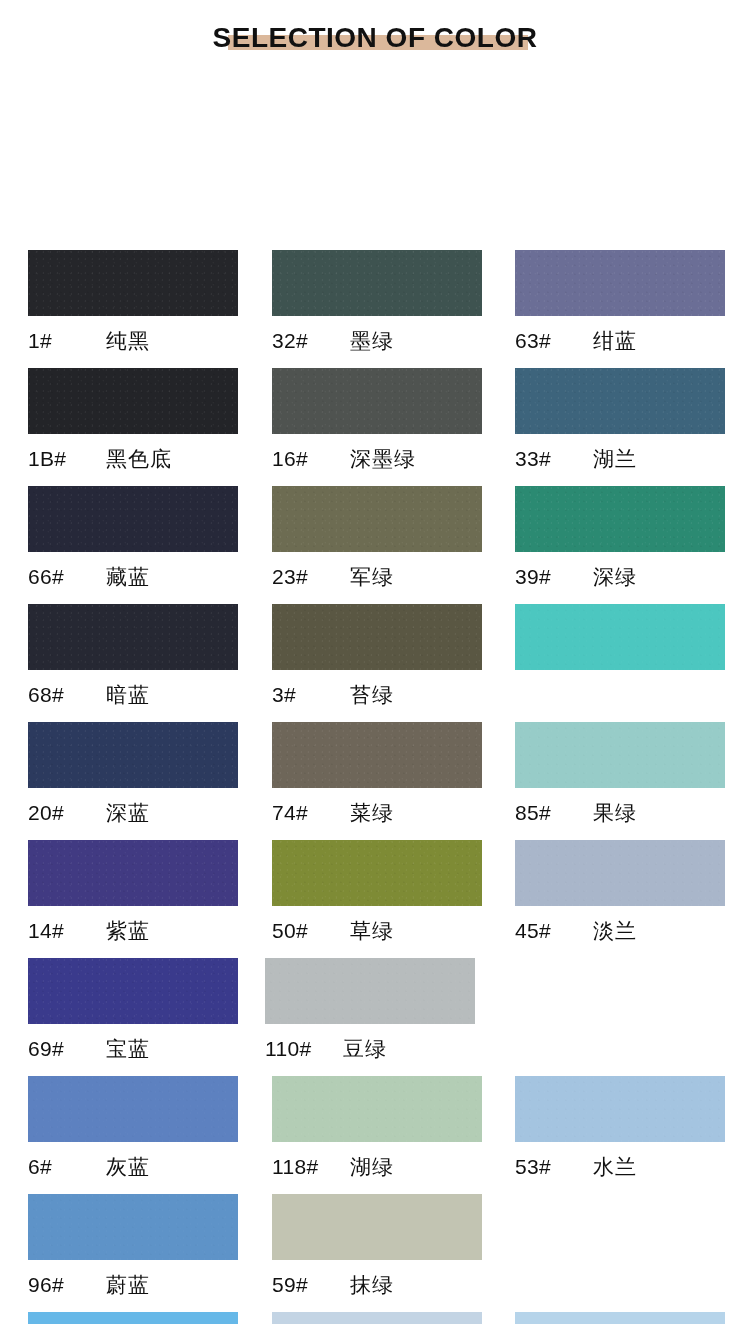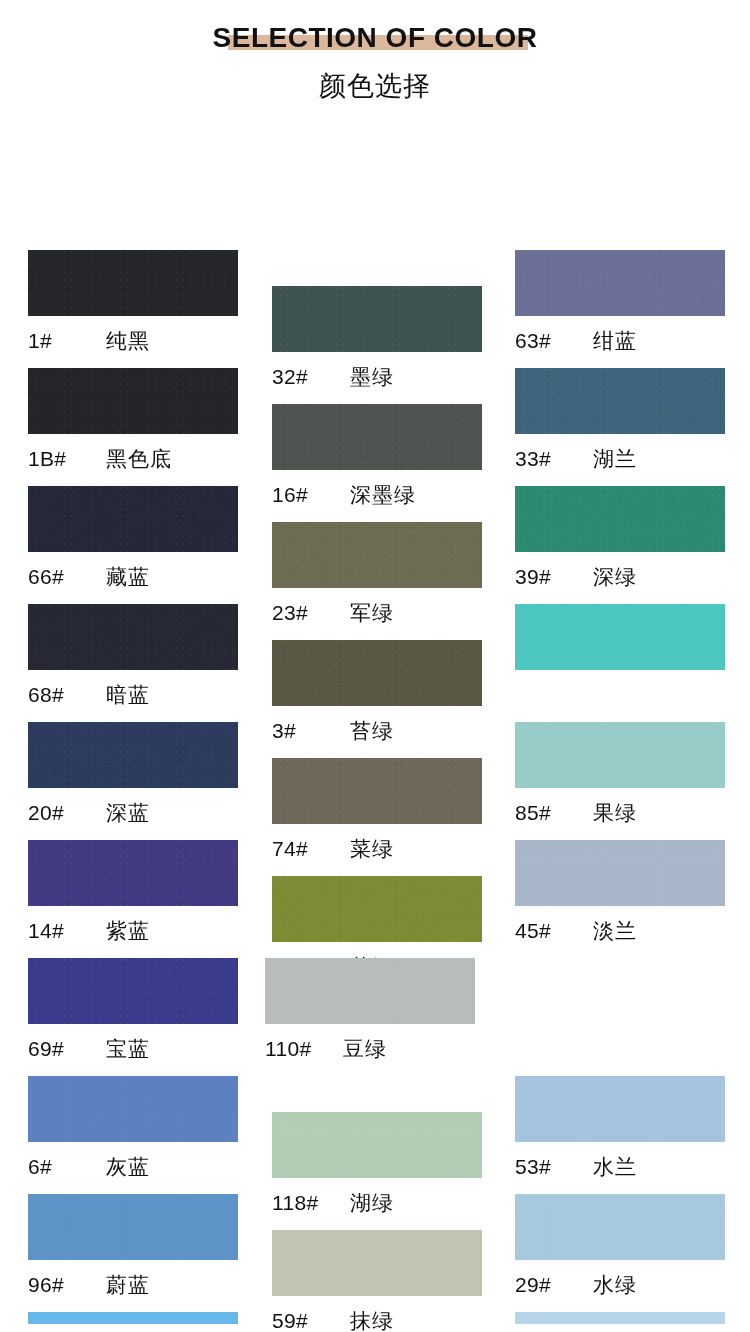--- a/index.html
+++ b/index.html
@@ -67,21 +67,21 @@
     display: flex;
     width: 750px;
     height: 118px;
   }
   .swatch-cell {
     width: 250px;
     box-sizing: border-box;
     position: relative;
   }
   .swatch-cell.col1 { padding-left: 28px; }
-  .swatch-cell.col2 { padding-left: 22px; margin-top: 36px; }
+  .swatch-cell.col2 { padding-left: 22px; }
   .swatch-cell.col3 { padding-left: 15px; }
 
   .swatch-chip {
     width: 210px;
     height: 66px;
     position: relative;
     overflow: hidden;
     background-repeat: repeat;
   }
   
@@ -127,21 +127,20 @@
   
   .swatch-row.partial { height: 12px; overflow: hidden; }
   .swatch-row.partial .swatch-chip { height: 12px; }
 </style>
 </head>
 <body>
 
 <div class="header">
   <div class="title-band"></div>
   <div class="title-en">SELECTION OF COLOR</div>
-  <div class="title-cn">颜色选择</div>
 </div>
 
 <div class="grid" id="swatch-grid">
     <div class="swatch-row">
       <div class="swatch-cell col1">
         <div class="swatch-chip " style="background: rgb(37, 38, 42);"></div>
         <div class="swatch-label">
           <span class="swatch-code">1#</span>
           <span class="swatch-name">纯黑</span>
         </div>
@@ -319,27 +318,20 @@
           <span class="swatch-name">蔚蓝</span>
         </div>
       </div>
       <div class="swatch-cell col2">
         <div class="swatch-chip flat" style="background: rgb(194, 196, 178);"></div>
         <div class="swatch-label">
           <span class="swatch-code">59#</span>
           <span class="swatch-name">抹绿</span>
         </div>
       </div>
-      <div class="swatch-cell col3">
-        <div class="swatch-chip smooth" style="background: rgb(166, 201, 222);"></div>
-        <div class="swatch-label">
-          <span class="swatch-code">29#</span>
-          <span class="swatch-name">水绿</span>
-        </div>
-      </div>
     </div>
     <div class="swatch-row partial">
       <div class="swatch-cell col1">
         <div class="swatch-chip flat" style="background: rgb(102, 184, 232);"></div>
       </div>
       <div class="swatch-cell col2">
         <div class="swatch-chip flat" style="background: rgb(195, 212, 228);"></div>
       </div>
       <div class="swatch-cell col3">
         <div class="swatch-chip flat" style="background: rgb(182, 212, 234);"></div>

